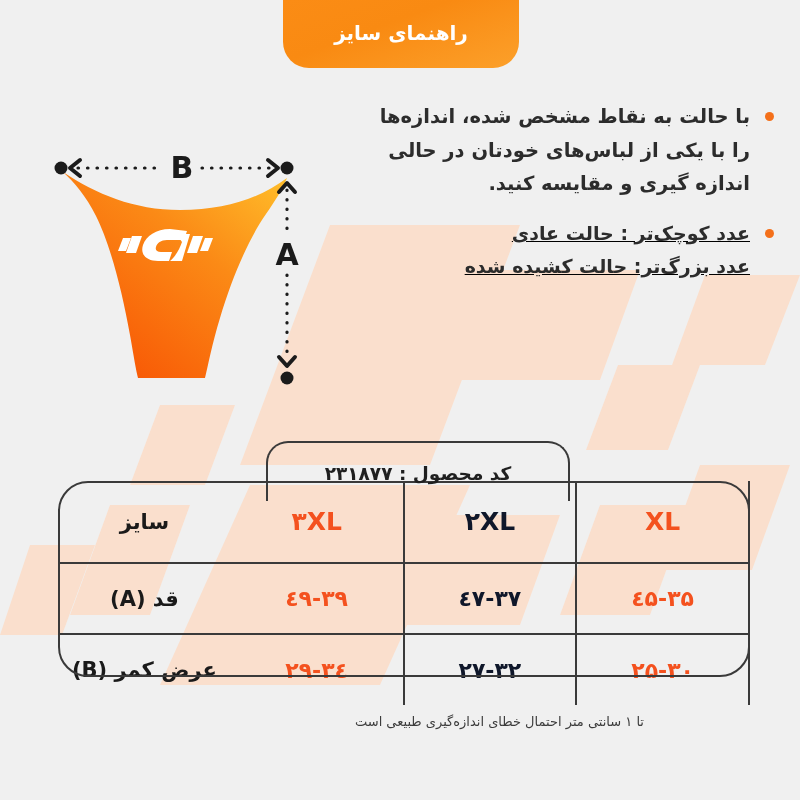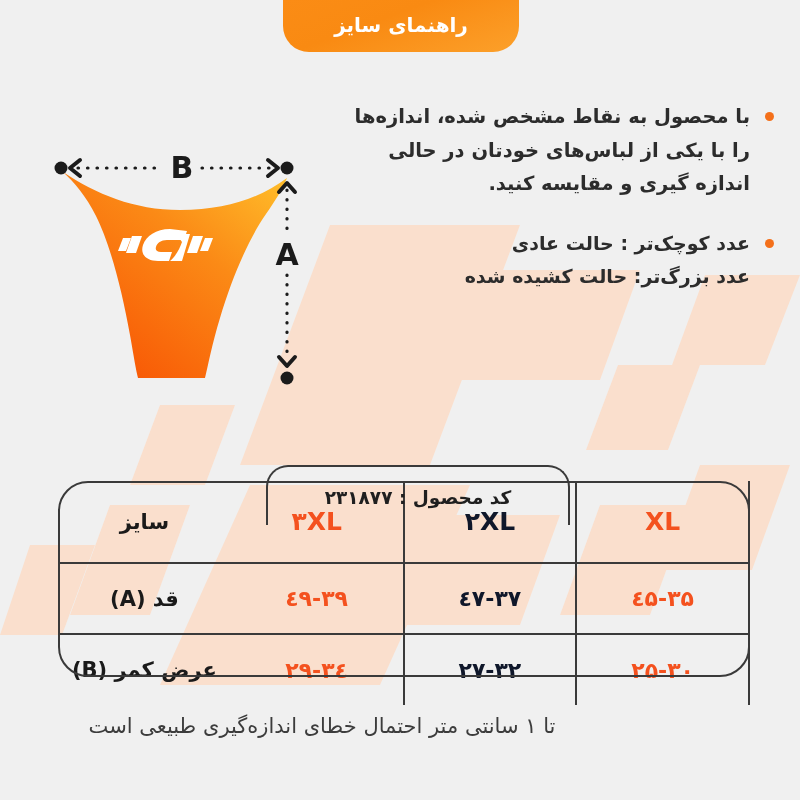--- a/index.html
+++ b/index.html
@@ -35,21 +35,21 @@
     pointer-events: none;
     z-index: 0;
   }
 
   
   #header-tab {
     position: absolute;
     left: 283px;
     top: 0px;
     width: 236px;
-    height: 52px;
+    height: 68px;
     background: linear-gradient(160deg, #fb8c15 0%, #f98a12 40%, #fca02a 100%);
     border-radius: 0 0 26px 26px;
     display: flex;
     align-items: center;
     justify-content: center;
     z-index: 5;
   }
   #header-tab .title {
     color: #ffffff;
     font-size: 20px;
@@ -75,21 +75,21 @@
     right: 24px;
     top: 100px;
     width: 470px;
     z-index: 3;
     text-align: right;
   }
   .bullet-block {
     position: relative;
     padding-right: 26px;
   }
-  .bullet-block + .bullet-block { margin-top: 26px; }
+  .bullet-block + .bullet-block { margin-top: 16px; text-decoration: underline; }
   .bullet-dot {
     position: absolute;
     right: 2px;
     top: 12px;
     width: 9px;
     height: 9px;
     border-radius: 50%;
     background: #f4701a;
   }
   .bullet-block p {
@@ -98,21 +98,21 @@
     font-weight: bold;
     line-height: 1.72;
     text-align: right;
   }
   #instructions .note p { font-size: 19px; line-height: 1.75; }
 
   
   #product-code {
     position: absolute;
     left: 266px;
-    top: 465px;
+    top: 441px;
     width: 304px;
     height: 60px;
     border: 2.4px solid #3a3a3a;
     border-bottom: none;
     border-radius: 22px 22px 0 0;
     background: transparent;
     display: flex;
     align-items: center;
     justify-content: center;
     z-index: 4;
@@ -168,23 +168,23 @@
     border-radius: 30px;
     pointer-events: none;
   }
 
   
   #footer-note {
     position: absolute;
     left: 0;
     top: 714px;
     width: 644px;
-    text-align: center;
+    text-align: right;
     color: #3c3c3c;
-    font-size: 21px;
+    font-size: 13px;
     z-index: 3;
   }
 </style>
 </head>
 <body>
 
 <div id="page">
 
   <svg id="watermark" viewBox="0 0 800 470" xmlns="http://www.w3.org/2000/svg" aria-hidden="true">
     <g fill="#fadfcd">
@@ -273,21 +273,21 @@
       <path d="M249 62 L257 53 L265 62" fill="none" stroke="#1b1b1b" stroke-width="4" stroke-linecap="round" stroke-linejoin="round"></path>
       <path d="M249 227 L257 236 L265 227" fill="none" stroke="#1b1b1b" stroke-width="4" stroke-linecap="round" stroke-linejoin="round"></path>
       <text x="257" y="135" text-anchor="middle" font-size="30" font-weight="bold" fill="#1b1b1b" font-family="'DejaVu Sans','Liberation Sans',sans-serif">A</text>
     </g>
   </svg>
 
   <div id="instructions">
 
     <div class="bullet-block">
       <span class="bullet-dot"></span>
-      <p>با محصول به نقاط مشخص شده، اندازه‌ها</p>
+      <p>با حالت به نقاط مشخص شده، اندازه‌ها</p>
       <p>را با یکی از لباس‌های خودتان در حالی</p>
       <p>اندازه گیری و مقایسه کنید.</p>
     </div>
 
     <div class="bullet-block note">
       <span class="bullet-dot"></span>
       <p>عدد کوچک‌تر : حالت عادی</p>
       <p>عدد بزرگ‌تر: حالت کشیده شده</p>
     </div>
 

